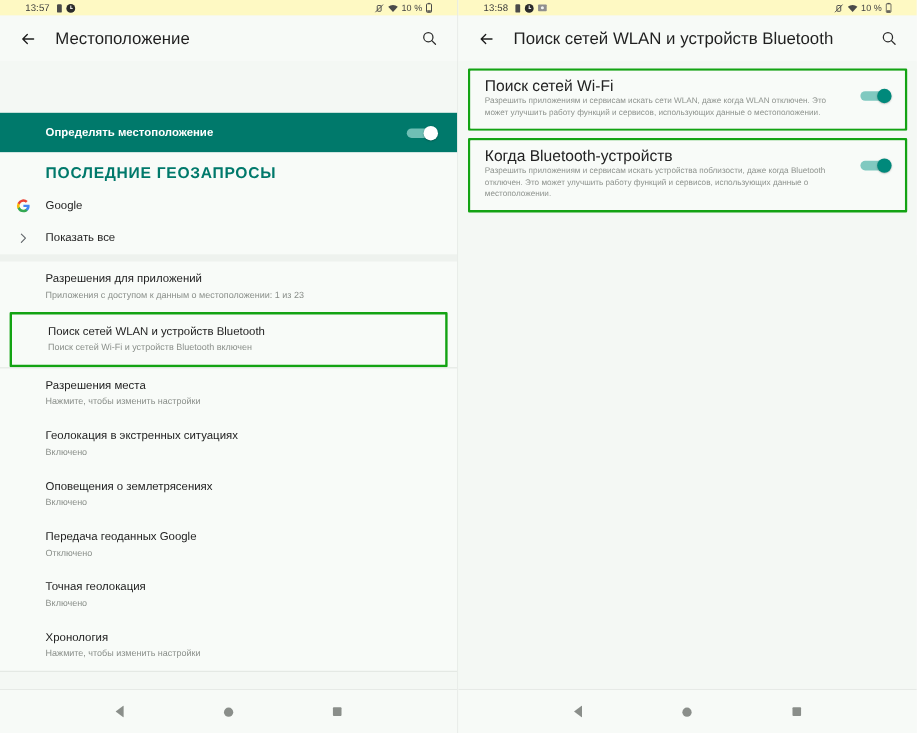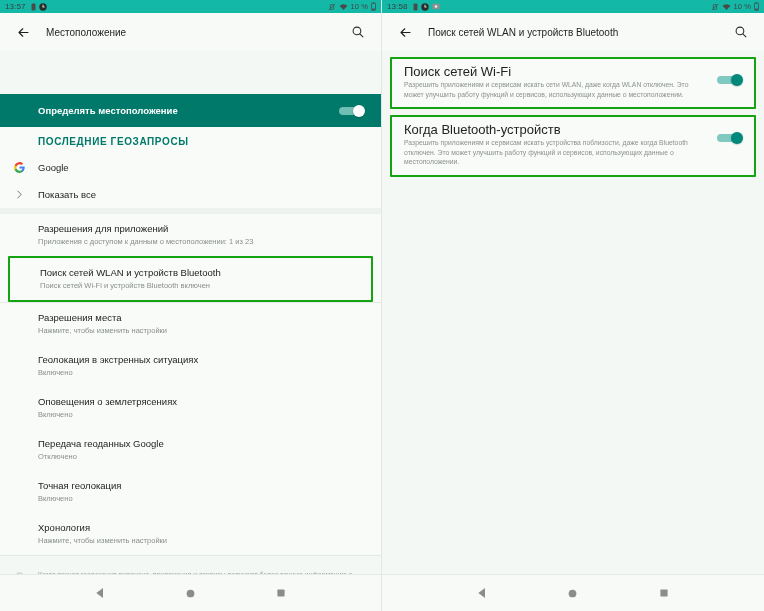--- a/index.html
+++ b/index.html
@@ -14,44 +14,44 @@
     width: 382px; height: 611px;
     background: #f4f8f4;
     display: flex; flex-direction: column;
     position: relative;
   }
   .phone.left { border-right: 1px solid #e3e7e3; }
 
   
   .statusbar {
     height: 13px; flex: 0 0 13px;
-    background: #14b8a6;
+    background: #fef9c3;
     display: flex; align-items: center;
-    padding: 0 5px;
+    padding: 0 21px;
     font-size: 8px; color: #4a4a4a;
     letter-spacing: 0.1px;
   }
   .sb-clock { font-size: 8px; color: #3c3c3c; }
   .sb-left-icons { display: flex; align-items: center; gap: 3px; margin-left: 5px; }
   .sb-spacer { flex: 1; }
   .sb-right { display: flex; align-items: center; gap: 3px; }
   .sb-batt-pct { font-size: 7.5px; color: #444; }
   .ico { display: inline-block; line-height: 0; }
   .ico svg { display: block; }
 
   
   .appbar {
     height: 38px; flex: 0 0 38px;
     background: #f7faf7;
     display: flex; align-items: center;
     padding: 0 10px;
   }
   .appbar .back { width: 26px; height: 26px; display: flex; align-items: center; justify-content: center; cursor: pointer; }
   .appbar .title {
-    font-size: 10px; color: #1f1f1f; font-weight: 500;
+    font-size: 14px; color: #1f1f1f; font-weight: 500;
     margin-left: 10px; flex: 1; white-space: nowrap;
   }
   .appbar .search { width: 26px; height: 26px; display: flex; align-items: center; justify-content: center; cursor: pointer; }
 
   
   .content { flex: 1; overflow: hidden; background: #f4f8f4; position: relative; }
 
   
   .master {
     background: #00796b;
@@ -80,21 +80,21 @@
   }
   .switch.green .track { background: #80c9c0; }
   .switch.green .knob { background: #00897b; }
 
   
   .group { background: #f8fbf8; padding: 0; }
   .divider { height: 1px; background: #e4e9e4; }
   .gap { height: 6px; background: #eef2ee; }
 
   .sec-header {
-    color: #00796b; font-size: 10px; font-weight: 700;
+    color: #00796b; font-size: 13px; font-weight: 700;
     letter-spacing: 0.6px; text-transform: uppercase;
     padding: 9px 0 7px 38px;
   }
 
   .row {
     display: flex; align-items: center;
     padding: 7px 16px 7px 38px;
     position: relative; min-height: 24px;
     cursor: pointer;
   }

